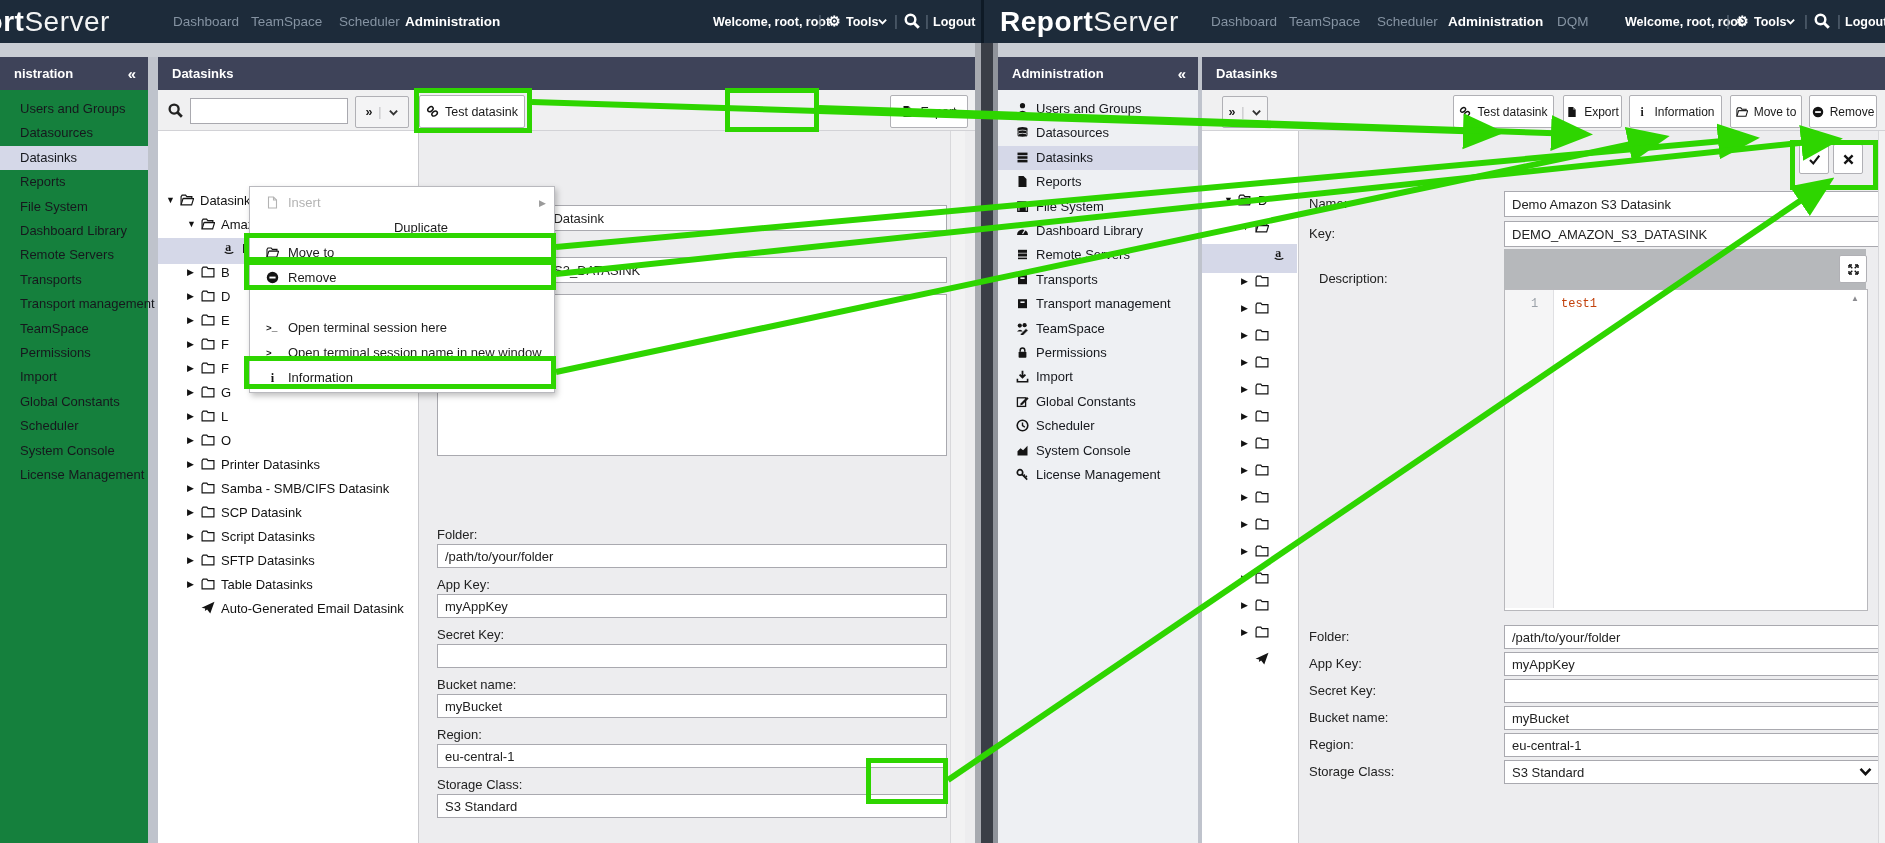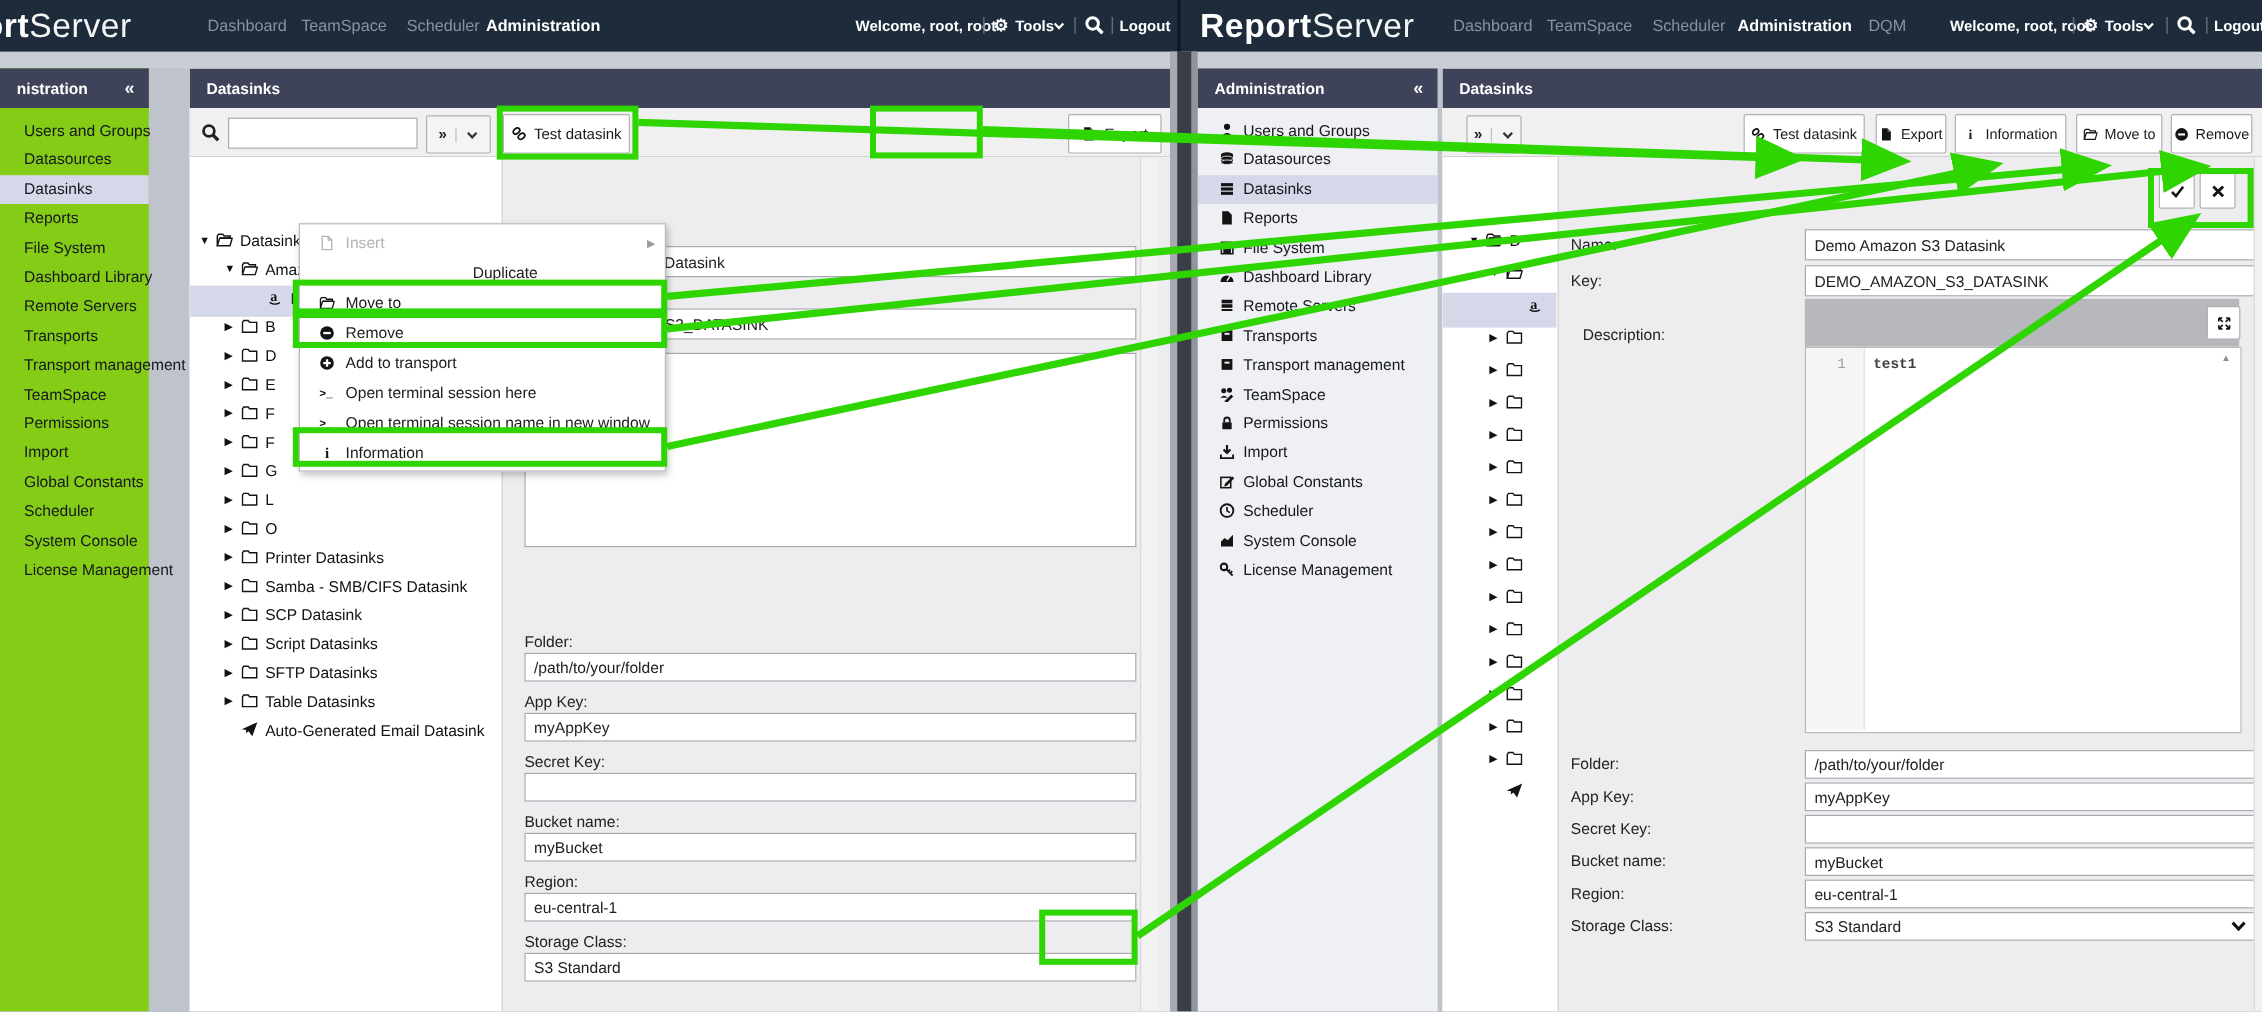--- a/index.html
+++ b/index.html
@@ -104,21 +104,21 @@
           <circle cx="5.3" cy="5.3" r="3.9" fill="none" stroke="#fff" stroke-width="2"></circle>
           <line x1="8.3" y1="8.3" x2="12" y2="12" stroke="#fff" stroke-width="2.4"></line>
         </svg>
       </div>
       <div class="abs navsep" style="left: 1837px;">|</div>
       <div class="abs navsmall" style="left: 1845px;">Logout</div>
       <div class="abs navseam"></div>
     </div>
   <div id="gapstrip" class="abs"></div>
 
-  <div class="abs" id="lsidebar" style="left:0;top:57px;width:124px;height:786px;background:#84cc16;z-index:4;">
+  <div class="abs" id="lsidebar" style="left:0;top:57px;width:148px;height:786px;background:#15803d;z-index:4;">
       <div class="phead" style="position: relative; height: 33px;"><span class="ttl">nistration</span><span class="coll">«</span></div>
       <div class="sbitem" style="top: 40px; display: block;"><span style="display:inline-block;width:20px;"></span><span>Users and Groups</span></div>
       <div class="sbitem" style="top: 64.4px; display: block;"><span style="display:inline-block;width:20px;"></span><span>Datasources</span></div>
       <div class="sbitem sel" style="top: 88.8px; display: block;"><span style="display:inline-block;width:20px;"></span><span>Datasinks</span></div>
       <div class="sbitem" style="top: 113.2px; display: block;"><span style="display:inline-block;width:20px;"></span><span>Reports</span></div>
       <div class="sbitem" style="top: 137.6px; display: block;"><span style="display:inline-block;width:20px;"></span><span>File System</span></div>
       <div class="sbitem" style="top: 162px; display: block;"><span style="display:inline-block;width:20px;"></span><span>Dashboard Library</span></div>
       <div class="sbitem" style="top: 186.4px; display: block;"><span style="display:inline-block;width:20px;"></span><span>Remote Servers</span></div>
       <div class="sbitem" style="top: 210.8px; display: block;"><span style="display:inline-block;width:20px;"></span><span>Transports</span></div>
       <div class="sbitem" style="top: 235.2px; display: block;"><span style="display:inline-block;width:20px;"></span><span>Transport management</span></div>
@@ -380,30 +380,20 @@
         <span style="margin-left:6px;">Move to</span>
       </div>
       <div class="mrow" style="top: 78px;">
         <span class="mic">
           <svg width="13" height="13" viewBox="0 0 13 13" style="display:block">
             <circle cx="6.5" cy="6.5" r="5.7" fill="#141414"></circle>
             <rect x="3.4" y="5.6" width="6.2" height="1.9" fill="#fff"></rect>
           </svg>
         </span>
         <span style="margin-left:6px;">Remove</span>
-      </div>
-      <div class="mrow" style="top: 103px;">
-        <span class="mic">
-          <svg width="13" height="13" viewBox="0 0 13 13" style="display:block">
-            <circle cx="6.5" cy="6.5" r="5.7" fill="#141414"></circle>
-            <rect x="3.4" y="5.6" width="6.2" height="1.9" fill="#fff"></rect>
-            <rect x="5.6" y="3.4" width="1.9" height="6.2" fill="#fff"></rect>
-          </svg>
-        </span>
-        <span style="margin-left:6px;">Add to transport</span>
       </div>
       <div class="mrow" style="top: 128px;">
         <span class="mic">
           <svg width="13" height="13" viewBox="0 0 13 13" style="display:block">
             <text x="0" y="10" font-size="9.5" font-weight="bold" font-family="Liberation Mono,monospace" fill="#141414">&gt;_</text>
           </svg>
         </span>
         <span style="margin-left:6px;">Open terminal session here</span>
       </div>
       <div class="mrow" style="top: 153px;">
@@ -736,21 +726,21 @@
           <svg width="13" height="13" viewBox="0 0 13 13" style="display:block">
             <g stroke="#141414" stroke-width="1.4">
               <path d="M2 2 L5.3 5.3 M11 11 L7.7 7.7 M11 2 L7.7 5.3 M2 11 L5.3 7.7"></path>
               <path d="M2 2 h3 M2 2 v3 M11 2 h-3 M11 2 v3 M2 11 h3 M2 11 v-3 M11 11 h-3 M11 11 v-3" fill="none"></path>
             </g>
           </svg>
         </div>
         <div class="abs" style="left: 205px; top: 158px; width: 362px; height: 320px; background: rgb(255, 255, 255); border: 1px solid rgb(184, 184, 188);"></div>
         <div class="abs" style="left: 206px; top: 159px; width: 48px; height: 318px; background: rgb(245, 245, 246); border-right: 1px solid rgb(224, 224, 227);"></div>
         <div class="abs mono" style="left: 232px; top: 166px; font-size: 12px; color: rgb(154, 160, 168);">1</div>
-        <div class="abs mono" style="left: 262px; top: 166px; font-size: 12px; color: #404040; font-weight: bold;">test1</div>
+        <div class="abs mono" style="left: 262px; top: 166px; font-size: 12px; color: #c2410c; font-weight: normal;">test1</div>
         <div class="abs" style="left: 552px; top: 163px; font-size: 8px; color: rgb(138, 138, 143);">▲</div>
         <div class="abs label" style="left: 10px; top: 498px;">Folder:</div>
         <div class="abs input" style="left: 205px; top: 494px; width: 360px; height: 22px;">/path/to/your/folder</div>
         <div class="abs label" style="left: 10px; top: 525px;">App Key:</div>
         <div class="abs input" style="left: 205px; top: 521px; width: 360px; height: 22px;">myAppKey</div>
         <div class="abs label" style="left: 10px; top: 552px;">Secret Key:</div>
         <div class="abs input" style="left: 205px; top: 548px; width: 360px; height: 22px;"></div>
         <div class="abs label" style="left: 10px; top: 579px;">Bucket name:</div>
         <div class="abs input" style="left: 205px; top: 575px; width: 360px; height: 22px;">myBucket</div>
         <div class="abs label" style="left: 10px; top: 606px;">Region:</div>

